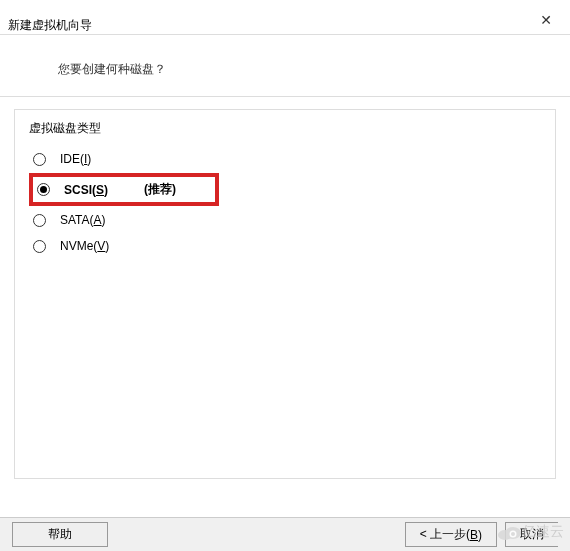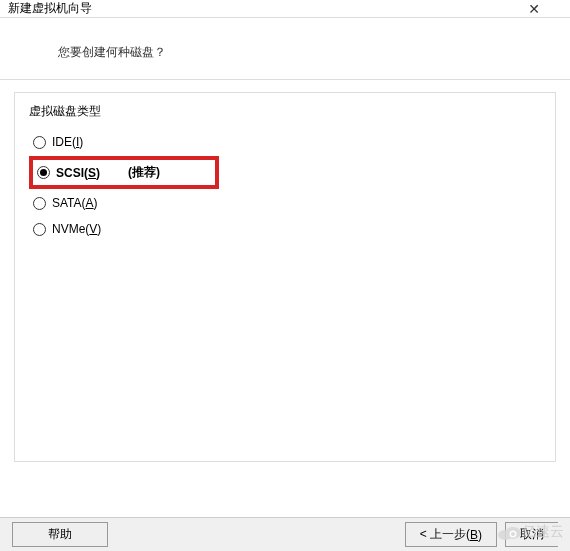--- a/index.html
+++ b/index.html
@@ -7,22 +7,22 @@
   body {
     width: 570px; height: 551px;
     font-family: "Microsoft YaHei", "SimSun", Tahoma, sans-serif;
     font-size: 12px;
     background: #fff;
     color: #000;
     position: relative;
     overflow: hidden;
   }
   .titlebar {
-    display: flex; align-items: center; justify-content: space-between;
-    height: 18px; padding: 0 16px 0 8px;
+    display: flex; align-items: flex-end; justify-content: space-between;
+    height: 35px; padding: 0 4px 0 8px;
     border-bottom: 1px solid #ddd;
     background: #fff;
   }
   .titlebar .title { font-size: 12px; }
   .titlebar .close {
     width: 40px; height: 28px; display:flex; align-items:center; justify-content:center;
     font-size: 14px; color:#333;
   }
   .header {
     padding: 14px 10px 12px 32px;
@@ -34,21 +34,21 @@
   .content-wrap {
     margin: 12px 14px 0 14px;
     border: 1px solid #ddd;
     height: 370px;
     background: #fff;
     padding: 10px 14px;
   }
   .group-title { font-size: 12px; margin-bottom: 10px; }
   .radio-row {
     display: flex; align-items: center;
-    gap: 6px;
+    gap: 14px;
     padding: 5px 4px;
     margin: 2px 0;
   }
   .radio-circle {
     width: 13px; height: 13px; border: 1px solid #333; border-radius: 50%;
     display: inline-flex; align-items:center; justify-content:center;
     flex: 0 0 auto;
     background:#fff;
   }
   .radio-circle.checked::after {

